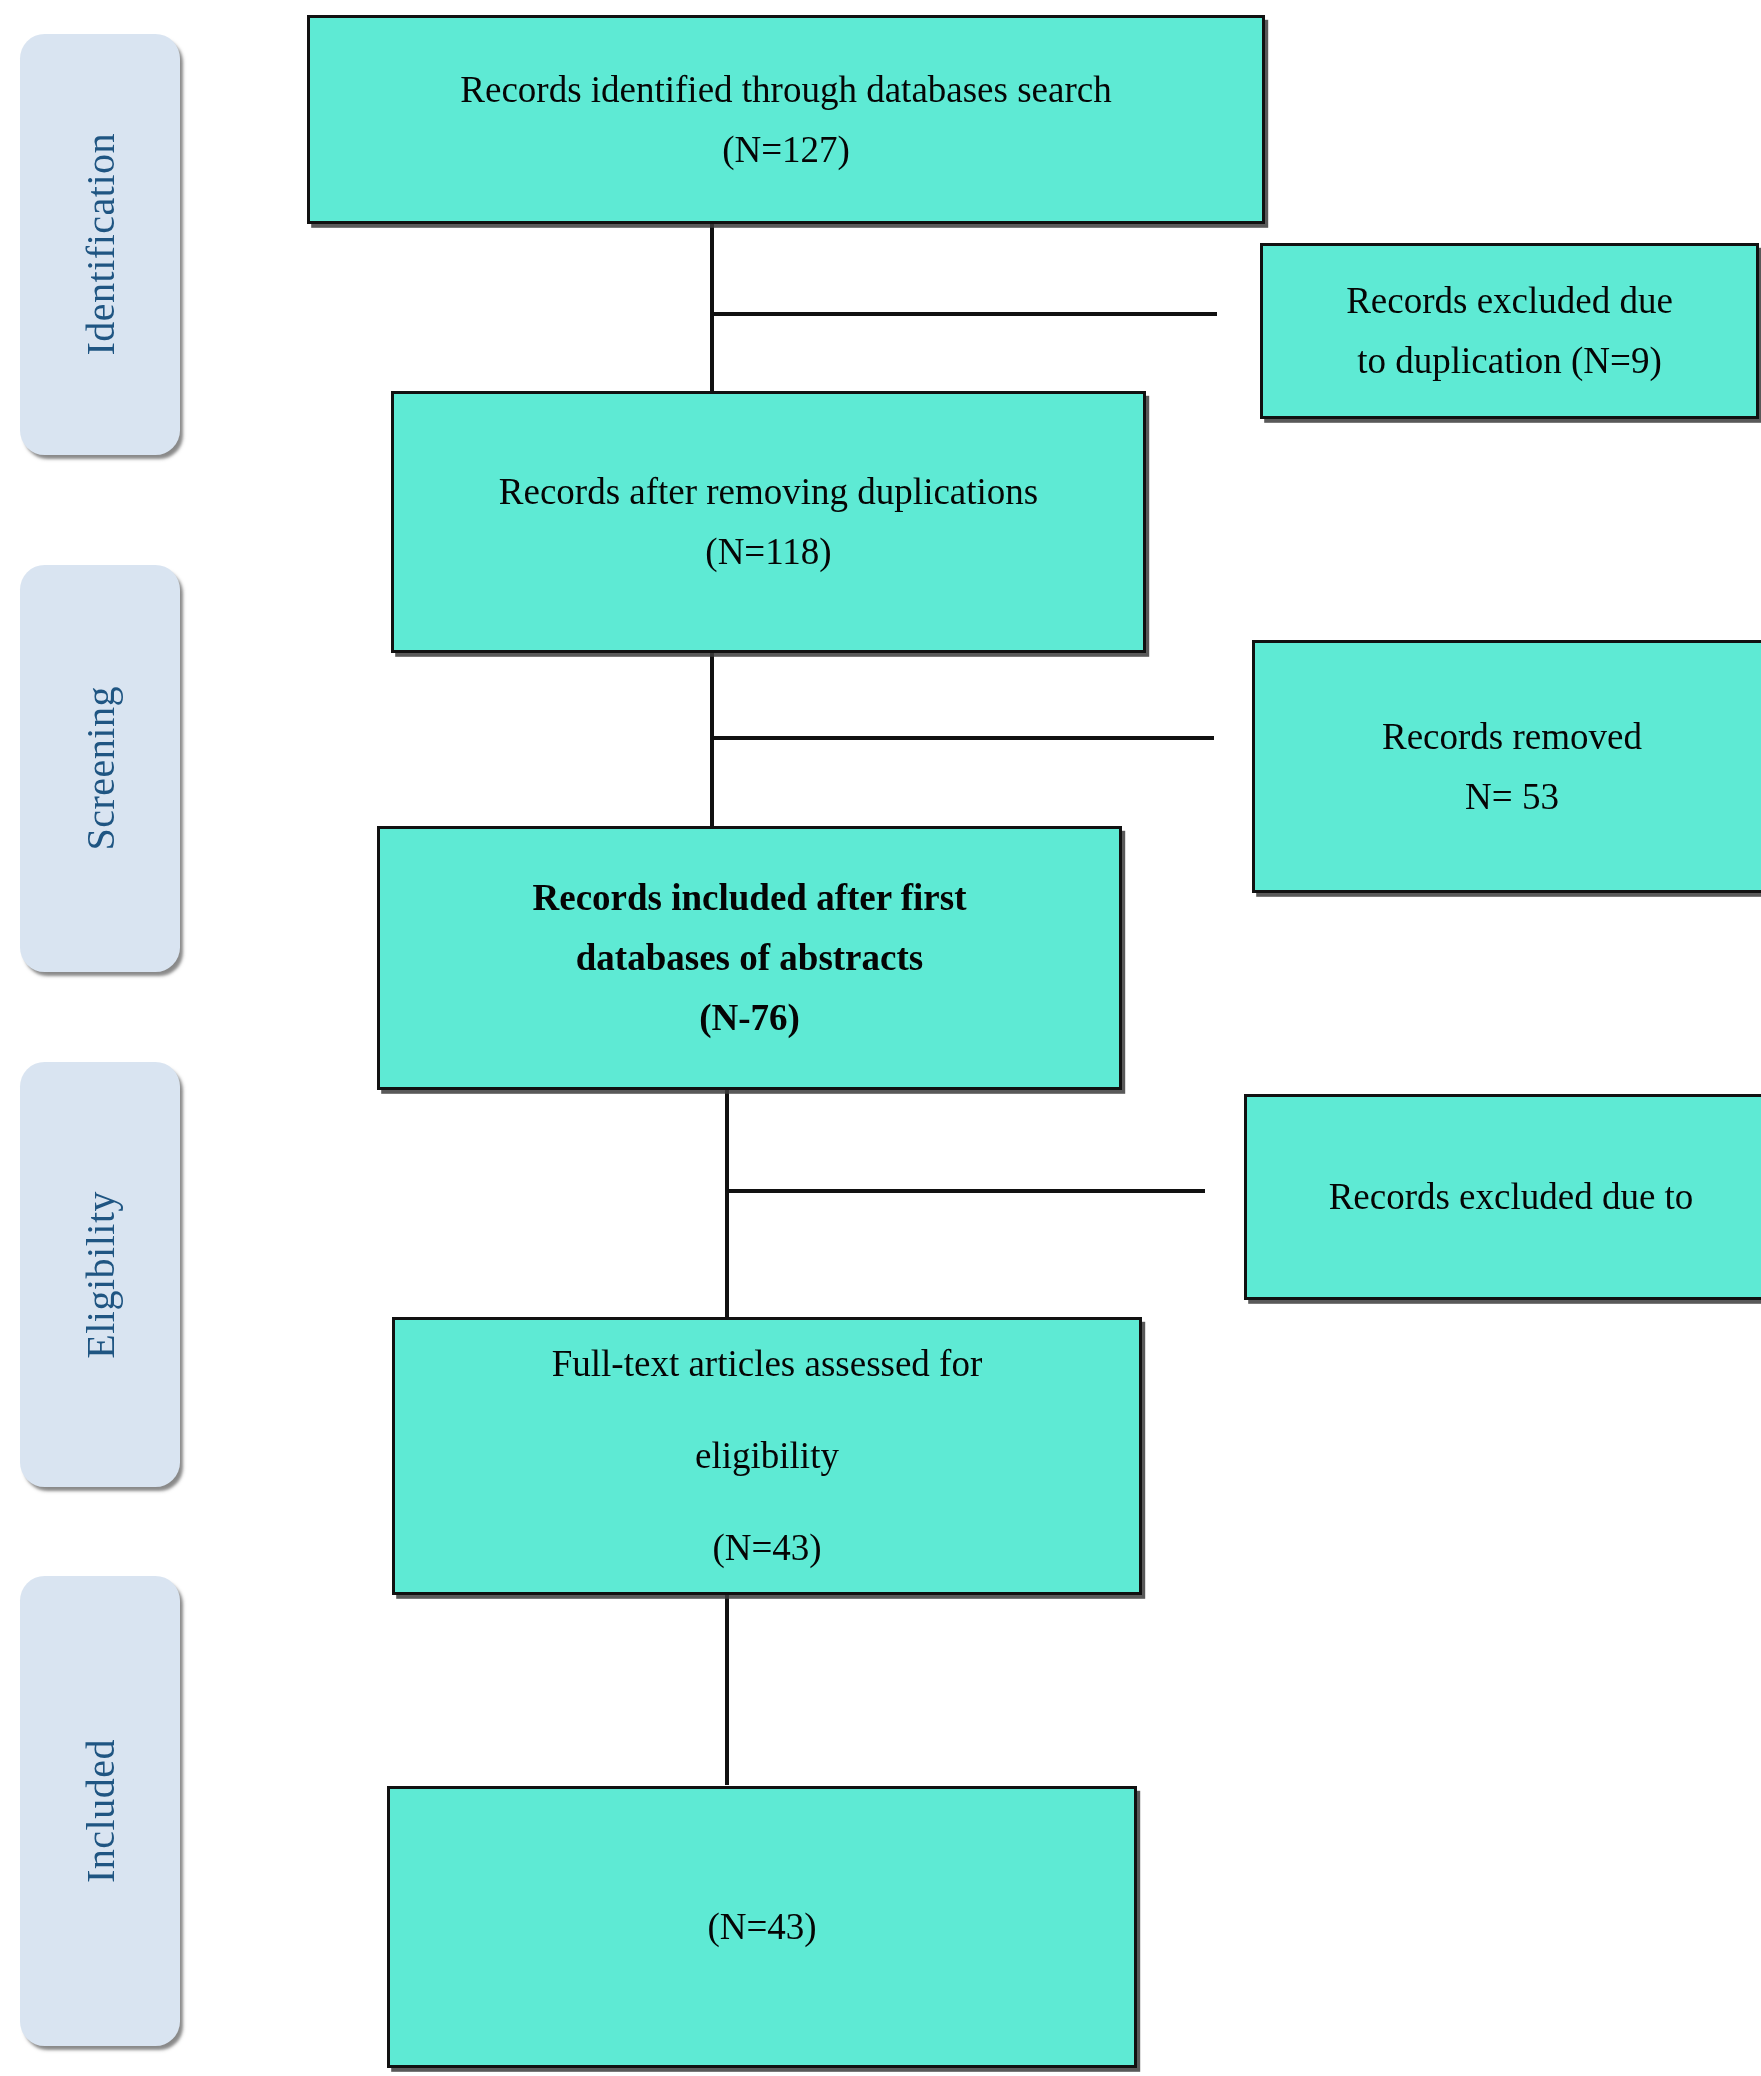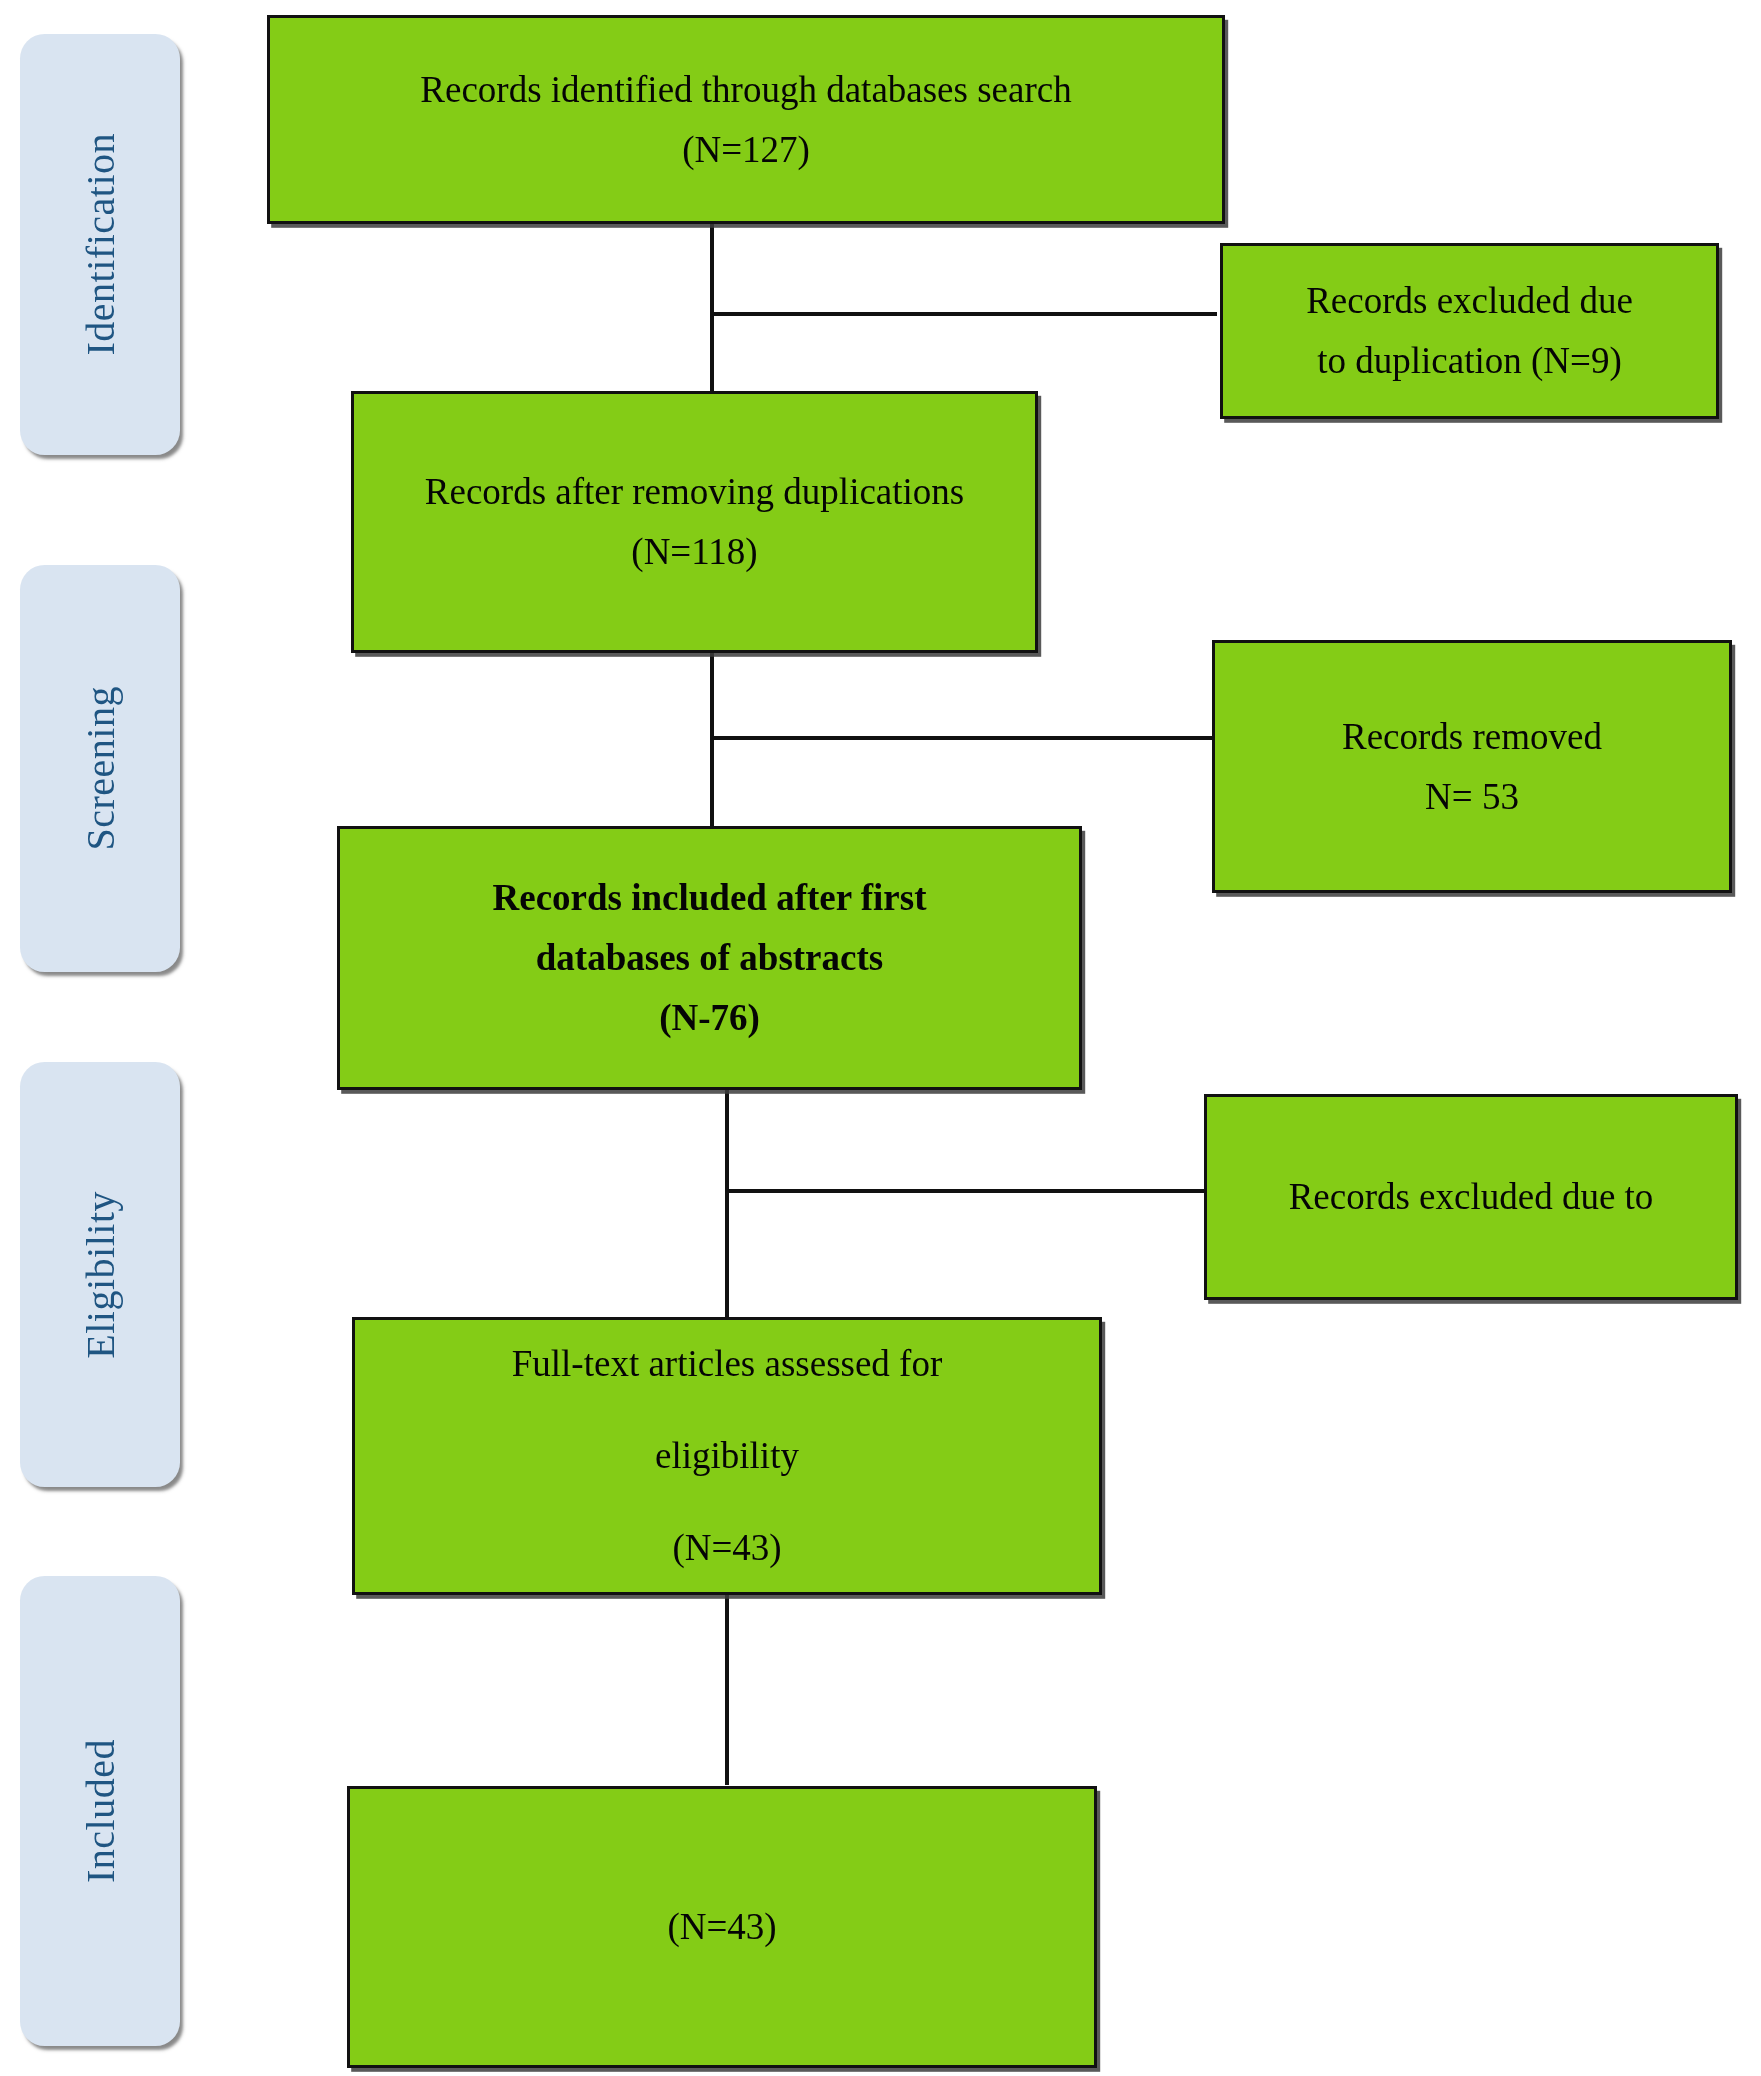--- a/index.html
+++ b/index.html
@@ -34,30 +34,31 @@
     color: #1f5582;
     font-size: 40px;
     letter-spacing: 0.5px;
     white-space: nowrap;
     font-family: "Liberation Serif", "DejaVu Serif", serif;
   }
 
   
   .flow-box {
     position: absolute;
-    background: #84cc16;
+    background: #5eead4;
     border: 3.7px solid #111111;
     box-sizing: border-box;
     box-shadow: 3.7px 4.3px 0px -0.5px rgba(60,60,60,0.85);
     display: flex;
     flex-direction: column;
     align-items: center;
     justify-content: center;
     text-align: center;
     padding: 0 13px;
+    margin-left: 40px;
   }
   .flow-box .line {
     display: block;
     color: #050505;
     font-size: 37px;
     line-height: 1.62;
     white-space: nowrap;
     font-family: "Liberation Serif", "DejaVu Serif", serif;
   }
 
@@ -103,21 +104,21 @@
   <div class="vline" style="left:725px; top:1087px; height:230px;"></div>
   <div class="hline" style="left:725px; top:1189px; width:480px;"></div>
 
   <div class="vline" style="left:725px; top:1593px; height:192px;"></div>
 
   <div class="flow-box" style="left:267px; top:15px; width:958px; height:209px;">
     <span class="line">Records identified through databases search</span>
     <span class="line">(N=127)</span>
   </div>
 
-  <div class="flow-box" style="left:351px; top:391px; width:687px; height:262px;">
+  <div class="flow-box" style="left:351px; top:391px; width:755px; height:262px;">
     <span class="line">Records after removing duplications</span>
     <span class="line">(N=118)</span>
   </div>
 
   <div class="flow-box" style="left:337px; top:826px; width:745px; height:264px;font-weight:bold;">
     <span class="line">Records included after first</span>
     <span class="line">databases of abstracts</span>
     <span class="line">(N-76)</span>
   </div>
 

